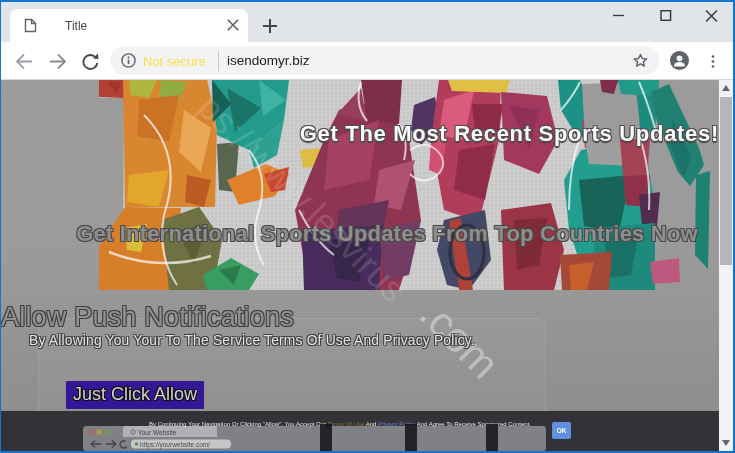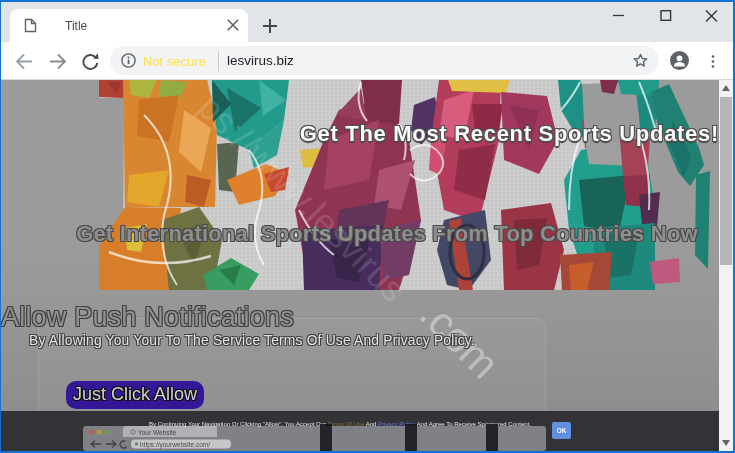--- a/index.html
+++ b/index.html
@@ -23,21 +23,21 @@
  text-shadow:-1px -1px 0 #4e4e4e,1px -1px 0 #4e4e4e,-1px 1px 0 #4e4e4e,1px 1px 0 #4e4e4e,0 2px 1px #444;}
 #ghost{left:0;top:141px;width:718px;text-align:center;font-size:22px;font-weight:bold;color:#8e8e8e;letter-spacing:0.2px;
  text-shadow:-1px -1px 0 #4a4a4a,1px -1px 0 #4a4a4a,-1px 1px 0 #4a4a4a,1px 1px 0 #4a4a4a;margin-left:27px;}
 #bigh{left:0;top:131px;width:718px;text-align:center;font-size:32px;color:#fff;line-height:47px;
  text-shadow:-2px -1px 0 #000,2px -1px 0 #000,-2px 1px 0 #000,2px 1px 0 #000,0 -2px 0 #000,0 2px 0 #000,-1px -2px 0 #000,1px 2px 0 #000;}
 #apn{left:0;top:222px;width:502px;font-size:27px;color:#919191;letter-spacing:0.2px;
  text-shadow:-1px -1px 0 #3f3f3f,1px -1px 0 #3f3f3f,-1px 1px 0 #3f3f3f,1px 1px 0 #3f3f3f;}
 #byal{left:0;top:253px;width:502px;text-align:center;font-size:13.8px;color:#e3e3e3;letter-spacing:0.2px;
  text-shadow:-1px -1px 0 #3f3f3f,1px -1px 0 #3f3f3f,-1px 1px 0 #3f3f3f,1px 1px 0 #3f3f3f;}
 #instr{left:37px;top:238px;width:506px;height:133px;border-radius:10px;background:rgba(255,255,255,0.03);border:1px solid rgba(255,255,255,0.10);}
-#jca{left:65px;top:301px;width:138px;height:28px;background:#341797;border-radius:10px;text-align:center;line-height:27px;font-size:18px;color:#cfcfcf;
+#jca{left:65px;top:301px;width:138px;height:28px;background:#341797;border-radius:1px;text-align:center;line-height:27px;font-size:18px;color:#cfcfcf;
  text-shadow:-1px -1px 0 #111,1px -1px 0 #111,-1px 1px 0 #111,1px 1px 0 #111;}
 #wm1{left:218px;top:6px;font-size:36px;color:rgba(255,255,255,0.14);transform:rotate(45deg);transform-origin:0 0;white-space:nowrap;}
 #wmtail{left:443px;top:210px;font-size:42px;color:rgba(255,255,255,0.38);transform:rotate(45deg);transform-origin:0 0;white-space:nowrap;}
 
 #bar{left:0px;top:331px;width:718px;height:40px;background:#323237;}
 #bartxt{left:7px;top:10px;width:664px;text-align:center;font-size:6.0px;color:#e8e8e8;white-space:nowrap;}
 #bartxt .l1{color:#8a6d3b;} #bartxt .l2{color:#6b7fd0;}
 #okbtn{left:551px;top:11px;width:19px;height:17px;background:#6090df;border-radius:2px;color:#fff;font-size:6.5px;font-weight:bold;text-align:center;line-height:17px;}
 
 #sb{left:719px;top:80px;width:14px;height:371px;background:#f1f2f3;}
@@ -80,21 +80,21 @@
 </svg>
 <div class="abs" id="omnibox"></div>
 
 <svg class="abs" style="left:121px;top:53px" width="15" height="15" viewBox="0 0 15 15">
  <circle cx="7.5" cy="7.5" r="6.6" fill="none" stroke="#5f6368" stroke-width="1.4"></circle>
  <rect x="6.7" y="6.5" width="1.7" height="4.5" fill="#5f6368"></rect>
  <rect x="6.7" y="3.6" width="1.7" height="1.8" fill="#5f6368"></rect>
 </svg>
 <div class="abs" id="notsecure">Not secure</div>
 <div class="abs" id="divider"></div>
-<div class="abs" id="urltext">lesvirus.biz</div>
+<div class="abs" id="urltext">isendomyr.biz</div>
 
 <svg class="abs" style="left:633px;top:53px" width="15" height="15" viewBox="0 0 18 18">
  <path d="M9 1.8 L11.2 6.6 16.4 7.1 12.5 10.6 13.6 15.7 9 13.1 4.4 15.7 5.5 10.6 1.6 7.1 6.8 6.6 Z" fill="none" stroke="#5f6368" stroke-width="1.7" stroke-linejoin="round"></path>
 </svg>
 
 <svg class="abs" style="left:670px;top:51px" width="19" height="19" viewBox="0 0 24 24">
  <circle cx="12" cy="12" r="12" fill="#5f6368"></circle>
  <circle cx="12" cy="9.2" r="3.6" fill="#fff"></circle>
  <path d="M4.8 19.5 a7.2 5.6 0 0 1 14.4 0 z" fill="#fff"></path>
 </svg>

